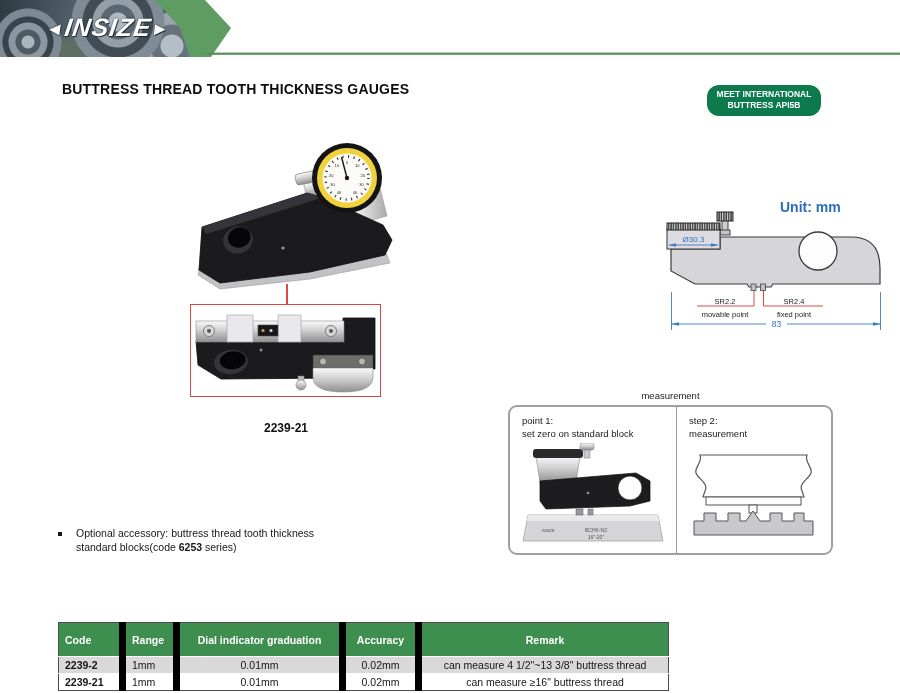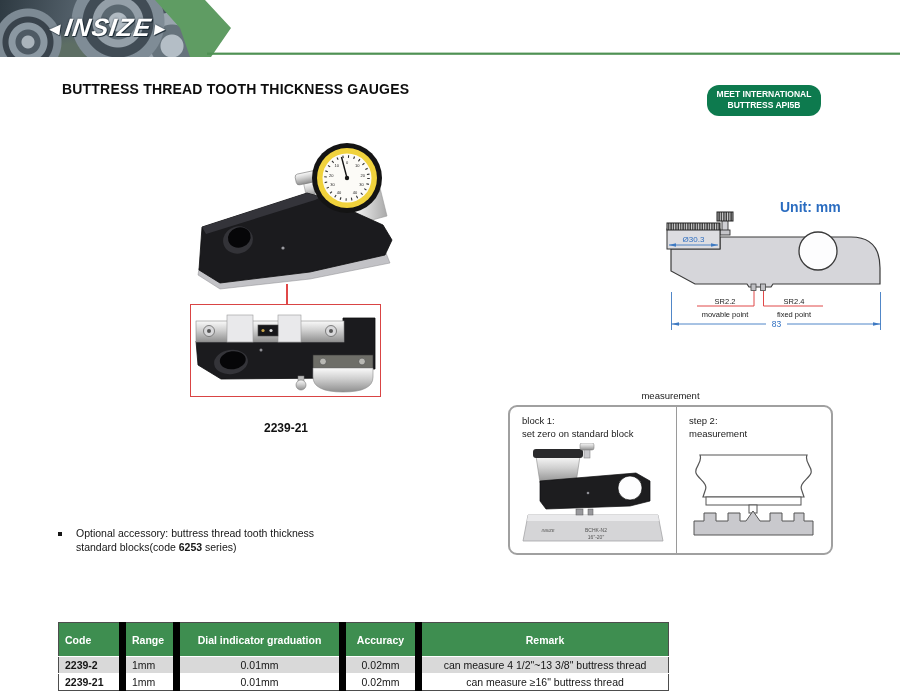--- a/index.html
+++ b/index.html
@@ -227,21 +227,21 @@
       <polygon points="16.5,116 24,114.2 24,117.8" fill="#3d79c2" stroke="none"></polygon>
       <polygon points="225.5,116 218,114.2 218,117.8" fill="#3d79c2" stroke="none"></polygon>
     </g>
     <text x="121.5" y="119" font-size="8.5" text-anchor="middle" fill="#2f6fc1">83</text>
   </svg>
 
   <div class="app-title">measurement</div>
   <div class="app-box">
     <div class="app-panel1">
       <div class="step-text">
-        <div>block 1:</div>
+        <div>point 1:</div>
         <div>set zero on standard block</div>
       </div>
       <svg class="app-svg1" width="150" height="105" viewBox="0 0 150 105">
 
         <path d="M10,72 L140,72 L145,98 L5,98 Z" fill="#d5d5d7" stroke="#a5a5a7" stroke-width="0.8"></path>
         <path d="M10,72 L140,72 L141,78 L9,78 Z" fill="#e9e9eb"></path>
         <text x="30" y="89" font-size="4" text-anchor="middle" fill="#777" font-style="italic" font-weight="bold">INSIZE</text>
         <text x="78" y="89" font-size="5" text-anchor="middle" fill="#555">BCHK-N2</text>
         <text x="78" y="96" font-size="5" text-anchor="middle" fill="#555">16"-20"</text>
 

